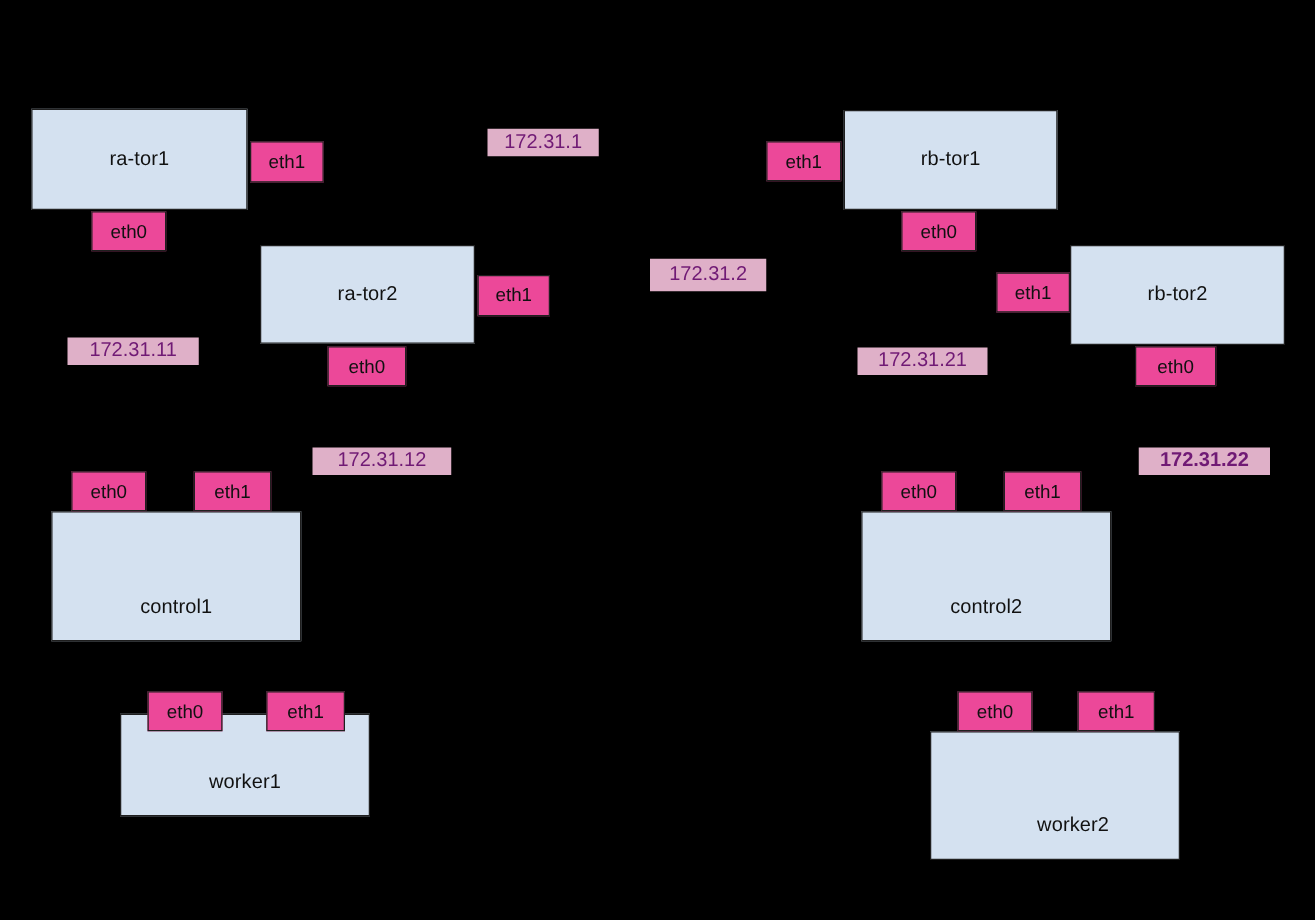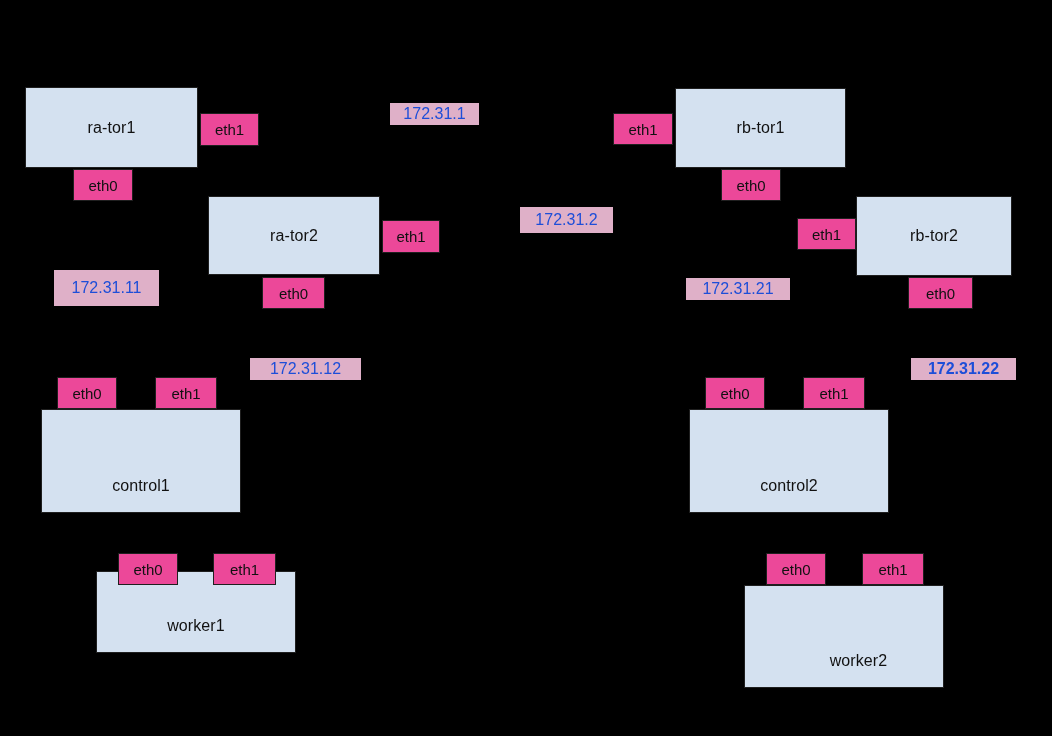--- a/index.html
+++ b/index.html
@@ -57,21 +57,21 @@
     line-height: 1;
     z-index: 3;
   }
   .iplabel {
     position: absolute;
     box-sizing: border-box;
     background: #dfb0c8;
     display: flex;
     align-items: center;
     justify-content: center;
-    color: #1d4ed8;
+    color: #701a75;
     font-size: 16px;
     line-height: 1;
     padding: 0 6px;
     z-index: 2;
     white-space: nowrap;
   }
 </style>
 </head>
 <body>
 
@@ -79,21 +79,21 @@
   <div id="nodes-layer">
       <div class="node center-label" style="left: 25px; top: 87px; width: 173px; height: 81px;">
         <span class="node-label">ra-tor1</span>
       </div>
       <div class="node center-label" style="left: 208px; top: 196px; width: 172px; height: 79px;">
         <span class="node-label">ra-tor2</span>
       </div>
       <div class="node center-label" style="left: 675px; top: 88px; width: 171px; height: 80px;">
         <span class="node-label">rb-tor1</span>
       </div>
-      <div class="node center-label" style="left: 856px; top: 196px; width: 156px; height: 80px;">
+      <div class="node center-label" style="left: 856px; top: 196px; width: 172px; height: 80px;">
         <span class="node-label">rb-tor2</span>
       </div>
       <div class="node bottom-label" style="left: 41px; top: 409px; width: 200px; height: 104px;">
         <span class="node-label">control1</span>
       </div>
       <div class="node bottom-label" style="left: 689px; top: 409px; width: 200px; height: 104px;">
         <span class="node-label">control2</span>
       </div>
       <div class="node bottom-label" style="left: 96px; top: 571px; width: 200px; height: 82px;">
         <span class="node-label">worker1</span>
@@ -116,18 +116,18 @@
       <div class="port" style="left: 705px; top: 377px; width: 60px; height: 32px;">eth0</div>
       <div class="port" style="left: 803px; top: 377px; width: 62px; height: 32px;">eth1</div>
       <div class="port" style="left: 118px; top: 553px; width: 60px; height: 32px;">eth0</div>
       <div class="port" style="left: 213px; top: 553px; width: 63px; height: 32px;">eth1</div>
       <div class="port" style="left: 766px; top: 553px; width: 60px; height: 32px;">eth0</div>
       <div class="port" style="left: 862px; top: 553px; width: 62px; height: 32px;">eth1</div>
     </div>
   <div id="ip-labels-layer">
       <div class="iplabel" style="left: 390px; top: 103px; width: 89px; height: 22px;">172.31.1</div>
       <div class="iplabel" style="left: 520px; top: 207px; width: 93px; height: 26px;">172.31.2</div>
-      <div class="iplabel" style="left: 54px; top: 270px; width: 105px; height: 36px;">172.31.11</div>
+      <div class="iplabel" style="left: 54px; top: 270px; width: 105px; height: 22px;">172.31.11</div>
       <div class="iplabel" style="left: 686px; top: 278px; width: 104px; height: 22px;">172.31.21</div>
       <div class="iplabel" style="left: 250px; top: 358px; width: 111px; height: 22px;">172.31.12</div>
       <div class="iplabel" style="left: 911px; top: 358px; width: 105px; height: 22px; font-weight: bold;">172.31.22</div>
     </div>
 </div>
 
 </body></html>

